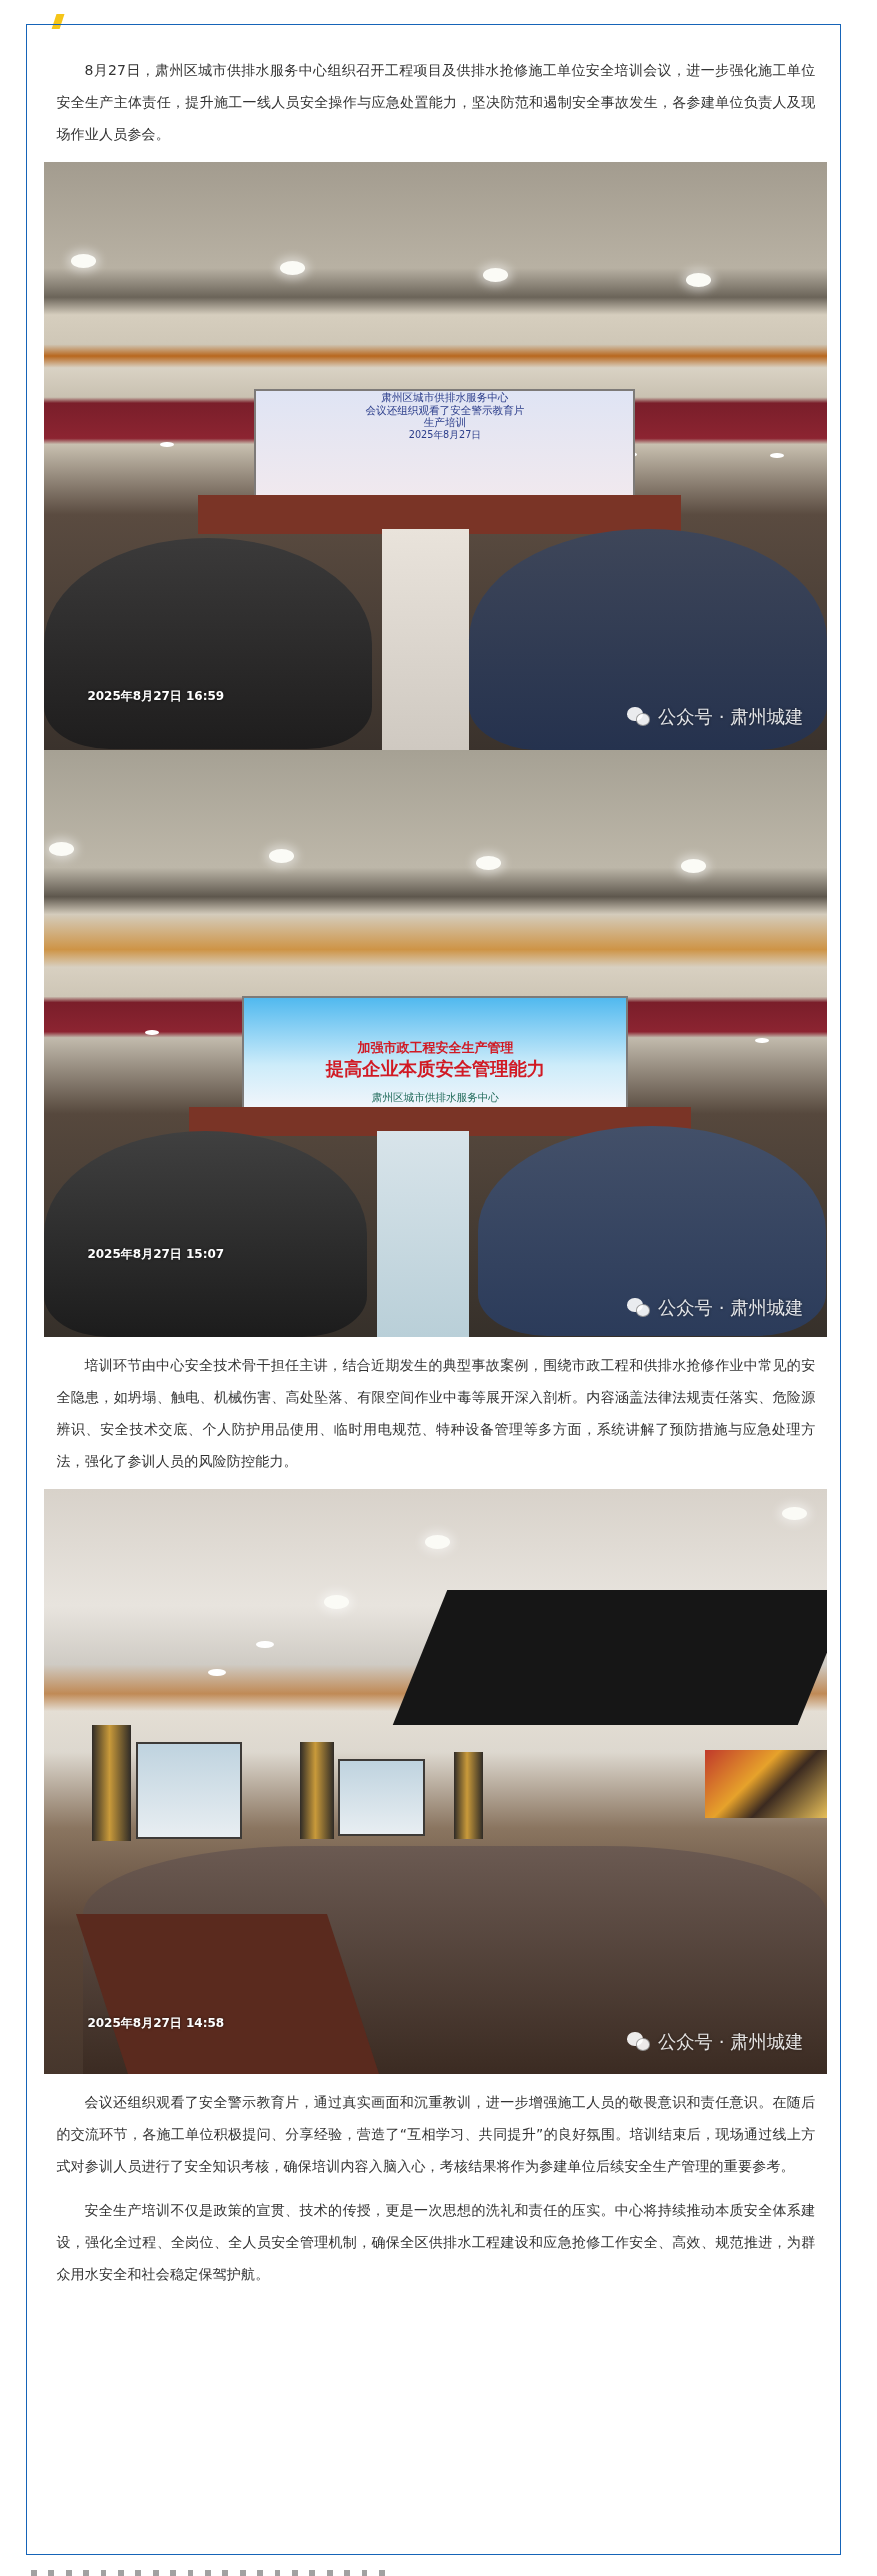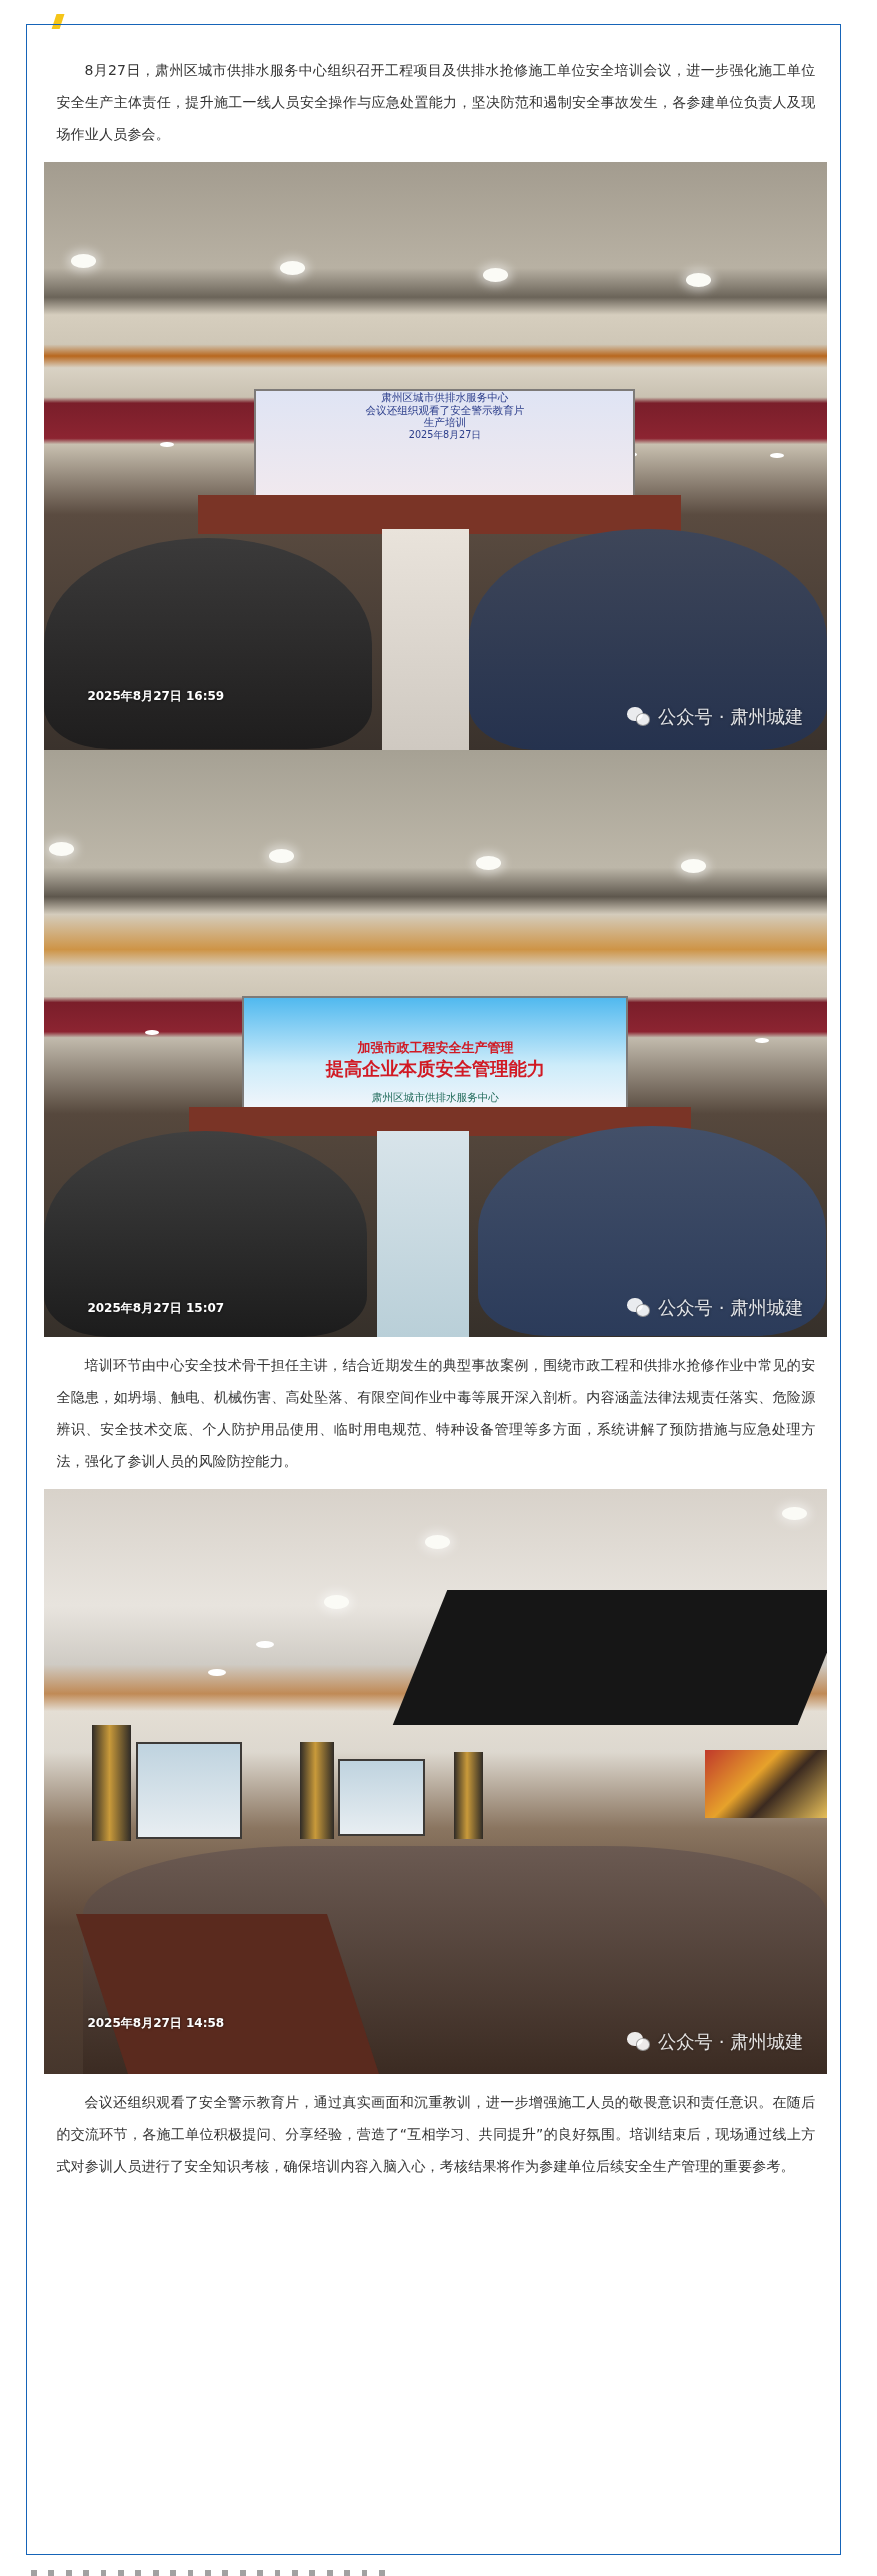--- a/index.html
+++ b/index.html
@@ -102,21 +102,21 @@
       <div class="banner-screen blue" style="left:198px;top:246px;width:386px;height:116px;">
         <div style="margin-top:39px;font-size:13px;line-height:21px;" class="banner-title">加强市政工程安全生产管理</div>
         <div style="font-size:18.3px;line-height:21px;" class="banner-title">提高企业本质安全管理能力</div>
         <div style="margin-top:11.6px;font-size:10.6px;" class="banner-sub teal">肃州区城市供排水服务中心</div>
       </div>
       <div class="stage-desk" style="left:145px;top:357px;width:502px;height:29px;"></div>
       <div class="aisle" style="left:333px;top:381px;width:92px;height:206px;background:linear-gradient(#d8e4ea,#b9cfd8);"></div>
       <div class="crowd" style="left:0;top:381px;width:323px;height:206px;background:linear-gradient(#404040,#1c1c1c);"></div>
       <div class="crowd" style="left:434px;top:376px;width:348px;height:210px;background:linear-gradient(#435069,#2b3b5a);"></div>
 
-      <div class="caption-time" style="top:550px;">2025年8月27日 15:07</div>
+      <div class="caption-time" style="top:496px;">2025年8月27日 15:07</div>
       <div class="watermark" style="top:545px;">
         <span class="wechat-icon">
             <span class="b1"></span>
             <span class="b2"></span>
           </span>
         <span>公众号 · 肃州城建</span>
       </div>
     </div>
 
     <p class="para">培训环节由中心安全技术骨干担任主讲，结合近期发生的典型事故案例，围绕市政工程和供排水抢修作业中常见的安全隐患，如坍塌、触电、机械伤害、高处坠落、有限空间作业中毒等展开深入剖析。内容涵盖法律法规责任落实、危险源辨识、安全技术交底、个人防护用品使用、临时用电规范、特种设备管理等多方面，系统讲解了预防措施与应急处理方法，强化了参训人员的风险防控能力。</p>
@@ -141,17 +141,18 @@
       <div class="watermark" style="top:540px;">
         <span class="wechat-icon">
             <span class="b1"></span>
             <span class="b2"></span>
           </span>
         <span>公众号 · 肃州城建</span>
       </div>
     </div>
 
     <p class="para">会议还组织观看了安全警示教育片，通过真实画面和沉重教训，进一步增强施工人员的敬畏意识和责任意识。在随后的交流环节，各施工单位积极提问、分享经验，营造了“互相学习、共同提升”的良好氛围。培训结束后，现场通过线上方式对参训人员进行了安全知识考核，确保培训内容入脑入心，考核结果将作为参建单位后续安全生产管理的重要参考。</p>
+    <p class="para">安全生产培训不仅是政策的宣贯、技术的传授，更是一次思想的洗礼和责任的压实。中心将持续推动本质安全体系建设，强化全过程、全岗位、全人员安全管理机制，确保全区供排水工程建设和应急抢修工作安全、高效、规范推进，为群众用水安全和社会稳定保驾护航。</p>
   </div>
 </div>
 
 <div class="cutoff-row"></div>
 
 
 </body></html>

